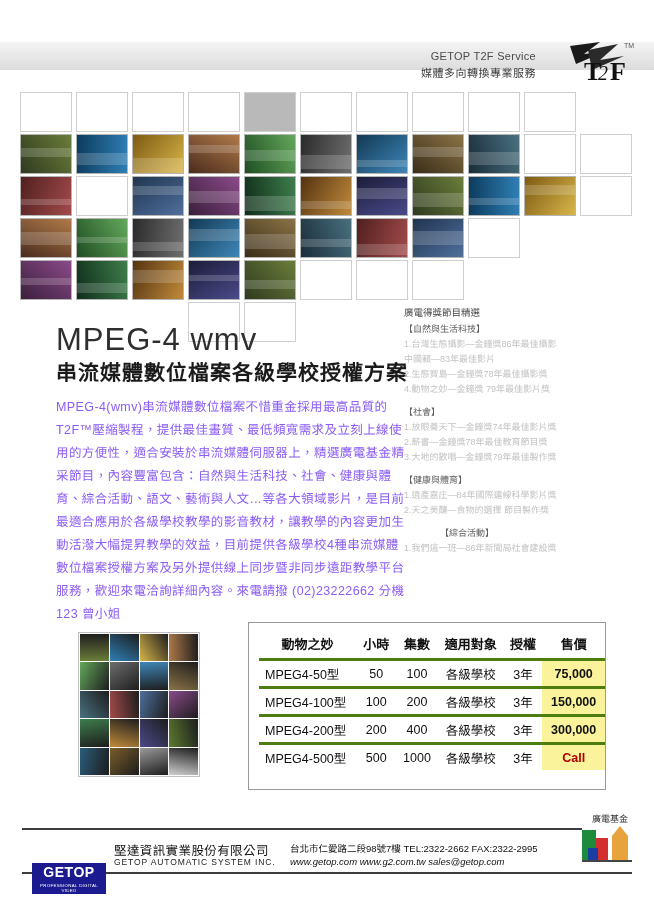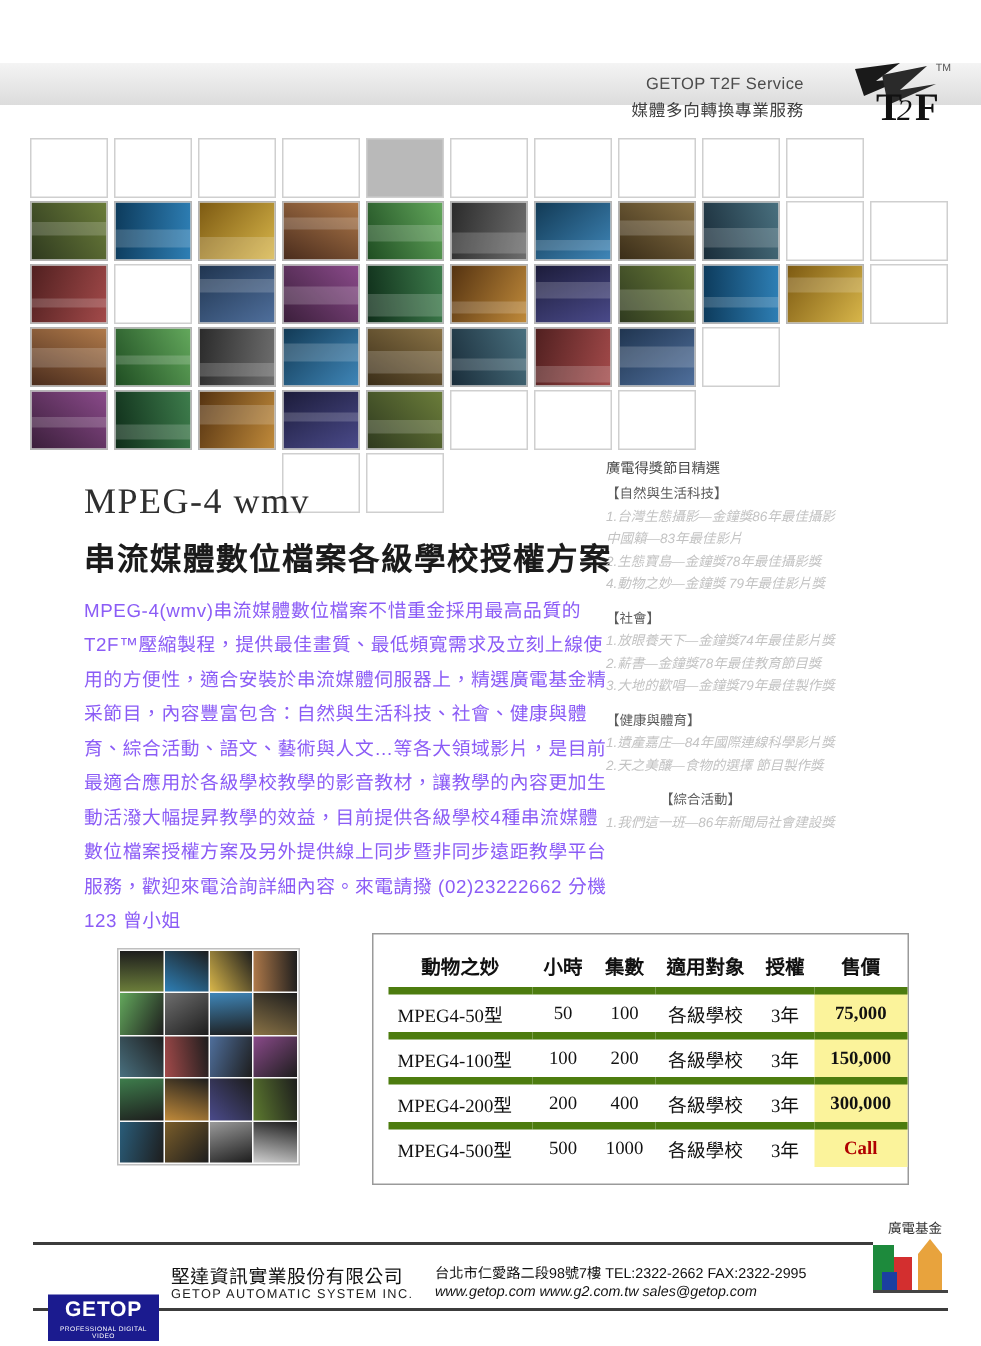--- a/index.html
+++ b/index.html
@@ -49,22 +49,22 @@
     width: 52px; height: 40px;
     border: 1px solid #cfcfcf;
     background: #ffffff;
     overflow: hidden;
   }
   .cell.filled { border-color: #b5b5b5; }
 
   
   .title-main {
     position: absolute; left: 56px; top: 322px;
-    font-size: 24px; color: #2f2f2f; letter-spacing: 1px;
-    font-family: Liberation Serif, serif;
+    font-size: 31px; color: #2f2f2f; letter-spacing: 1px;
+    font-family: Liberation Sans, sans-serif;
   }
   .title-sub {
     position: absolute; left: 56px; top: 356px;
     font-size: 21px; color: #1b1b1b; font-weight: bold; letter-spacing: 1px;
   }
 
   
   .body-copy {
     position: absolute; left: 56px; top: 396px;
     width: 350px;
@@ -73,21 +73,21 @@
   }
 
   
   .awards {
     position: absolute; left: 404px; top: 305px;
     width: 222px;
     font-size: 9px; line-height: 15px; color: #8f8f8f;
   }
   .awards .head { color: #4a4a4a; font-size: 9.5px; }
   .awards .grp { color: #5d5d5d; }
-  .awards .faded { color: #c3c3c3; font-style: italic; }
+  .awards .faded { color: #c3c3c3; }
   .awards-right-edge {
     position: absolute; left: 628px; top: 330px;
     width: 24px; font-size: 8px; color: #d2d2d2; line-height: 14px;
   }
 
   
   .mosaic {
     position: absolute; left: 78px; top: 632px;
     width: 122px; height: 145px;
     border: 1px solid #bfbfbf;
@@ -110,22 +110,21 @@
     position: absolute; left: 10px; top: 8px;
     border-collapse: collapse;
     font-size: 12.5px; color: #111;
   }
   table.price th {
     font-weight: bold; padding: 3px 6px 5px 6px; text-align: center;
     font-size: 13px; white-space: nowrap;
   }
   table.price td {
     padding: 3px 6px; text-align: center; white-space: nowrap;
-    border-top: 5px solid #4d7c0f;
-    font-family: Liberation Serif, serif;
+    border-top: 3px solid #4d7c0f;
   }
   table.price td.model { text-align: left; }
   table.price td.price { background: #fbf39b; font-weight: bold; }
   table.price td.call { background: #fbf39b; font-weight: bold; color: #b00000; }
   table.price tr.head-row th { border-bottom: 0; }
 
   
   .ft-rule {
     position: absolute; left: 22px; top: 828px; width: 610px; height: 2px;
     background: #3c3c3c;

